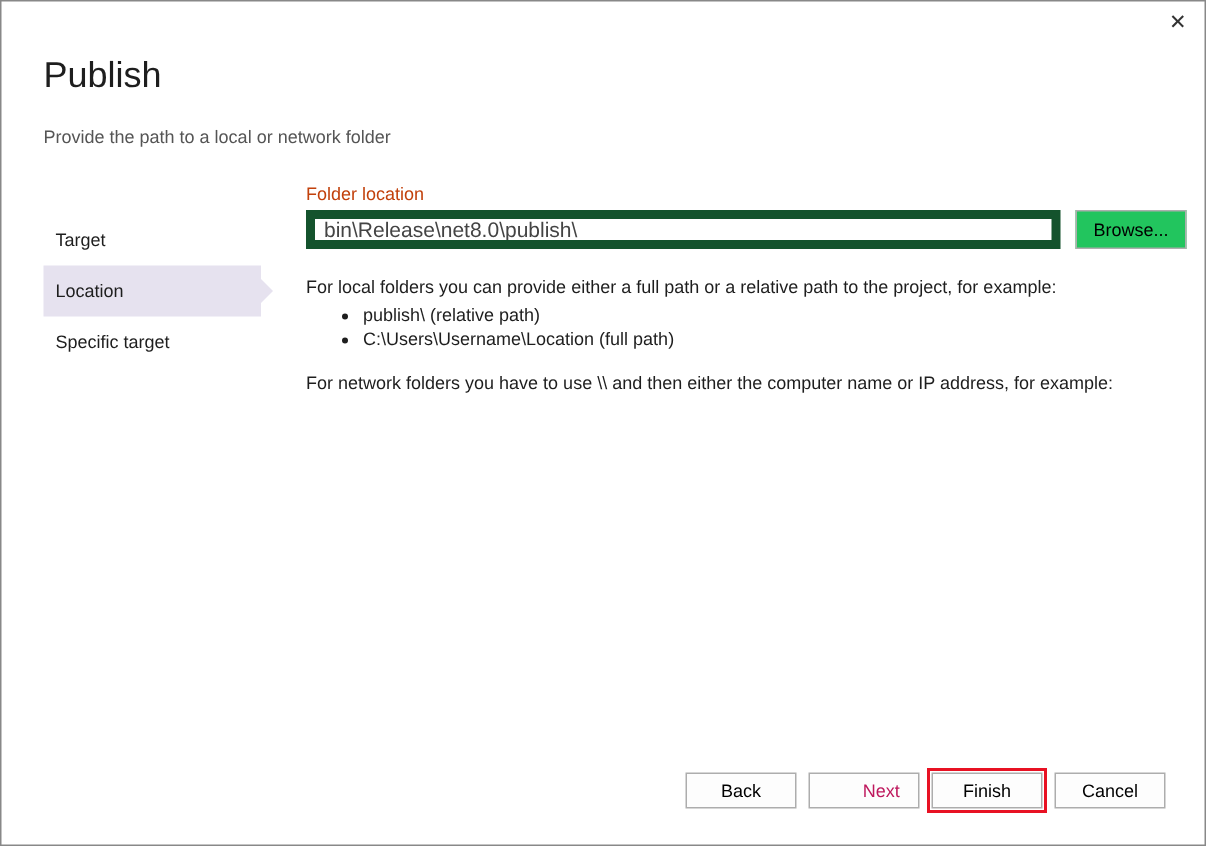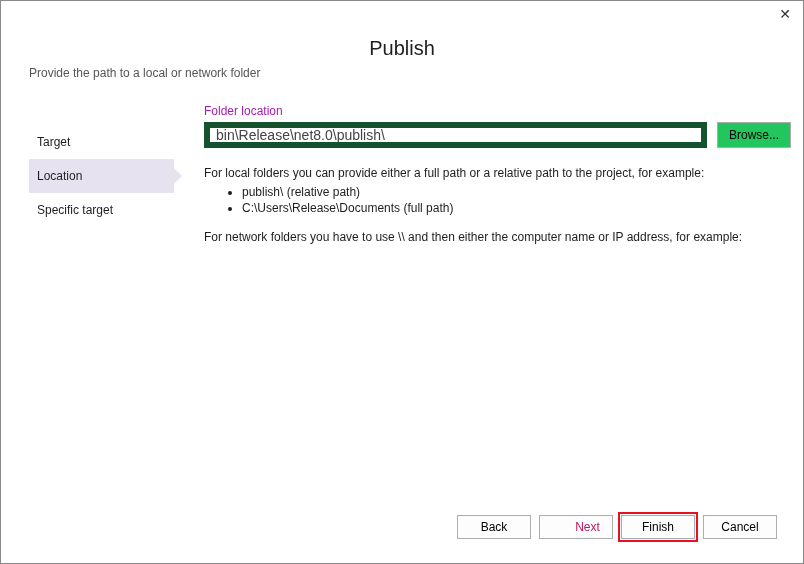--- a/index.html
+++ b/index.html
@@ -20,25 +20,24 @@
       font-size: 14px;
       line-height: 1;
       cursor: pointer;
       color: #333;
       font-family: Arial, sans-serif;
     }
     .header {
       padding: 36px 28px 8px 28px;
     }
     .title {
-      font-size: 20px;
+      font-size: 24px;
       font-weight: 400;
       color: #1e1e1e;
-      margin-bottom: 6px;
-      text-align: center;
+      margin-bottom: 19px;
     }
     .subtitle {
       font-size: 12px;
       color: #555;
     }
     .main {
       display: flex;
       padding: 16px 12px 0 28px;
       align-items: center;
     }
@@ -65,21 +64,21 @@
       border-top: 9px solid transparent;
       border-bottom: 9px solid transparent;
       border-left: 9px solid #e6e2ef;
     }
     .content {
       flex: 1;
       padding-left: 30px;
     }
     .field-label {
       font-size: 12px;
-      color: #a21caf;
+      color: #c2410c;
       margin-bottom: 4px;
     }
     .field-row {
       display: flex;
       gap: 10px;
       align-items: stretch;
       margin-bottom: 16px;
     }
     .folder-input {
       flex: 1;
@@ -164,21 +163,21 @@
   <div class="content">
     <div class="field-label">Folder location</div>
     <div class="field-row">
       <input type="text" class="folder-input" value="bin\Release\net8.0\publish\" style="">
       <button class="browse-btn">Browse...</button>
     </div>
     <div class="help-text">
       <p>For local folders you can provide either a full path or a relative path to the project, for example:</p>
       <ul>
         <li>publish\ (relative path)</li>
-        <li>C:\Users\Release\Documents (full path)</li>
+        <li>C:\Users\Username\Location (full path)</li>
       </ul>
       <p>For network folders you have to use \\ and then either the computer name or IP address, for example:</p>
     </div>
   </div>
 </div>
 
 <div class="button-row">
   <button class="btn">Back</button>
   <button class="btn disabled">Next</button>
   <button class="btn highlight">Finish</button>

